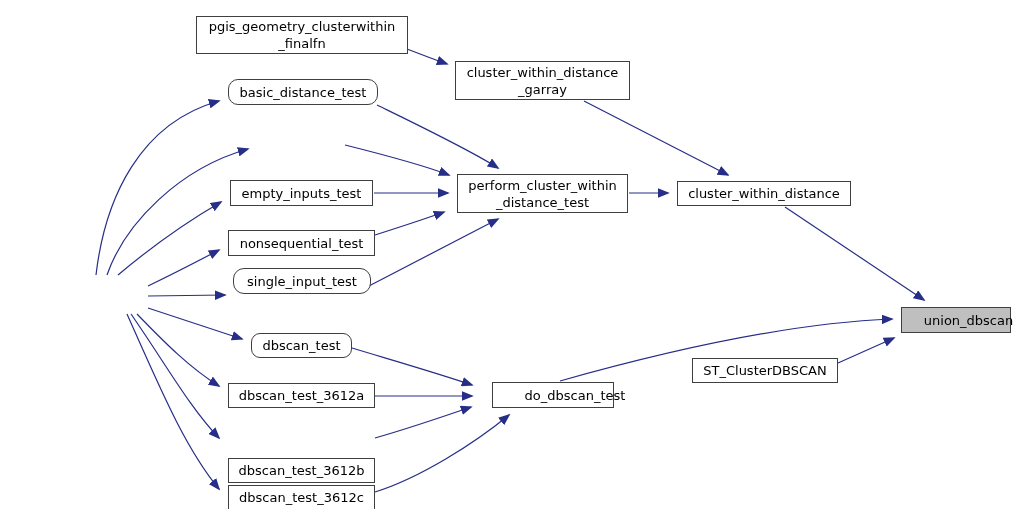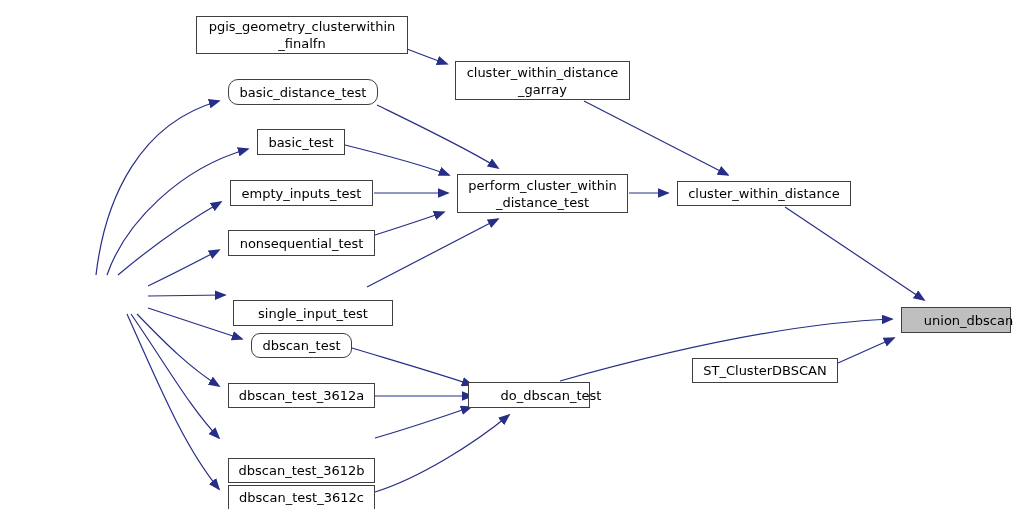--- a/index.html
+++ b/index.html
@@ -82,28 +82,27 @@
     <path class="edge" marker-end="url(#arrow)" d="M 375 484 C 420 470 475 435 509 407"></path>
     <path class="edge" marker-end="url(#arrow)" d="M 560 373 C 670 342 790 315 892 311"></path>
     <path class="edge" marker-end="url(#arrow)" d="M 838 355 L 894 330"></path>
   </svg>
 
   <div class="node" style="left:196px; top:8px;   width:212px; height:38px;">pgis_geometry_clusterwithin
 _finalfn</div>
   <div class="node" style="left:455px; top:53px;  width:175px; height:39px;">cluster_within_distance
 _garray</div>
   <div class="node" style="left:228px; top:71px;  width:150px; height:26px;border-radius:10px;">basic_distance_test</div>
-  <div class="node" style="left:257px; top:121px; width:88px;  height:26px;">basic_test</div>
   <div class="node" style="left:230px; top:172px; width:143px; height:26px;">empty_inputs_test</div>
   <div class="node" style="left:457px; top:166px; width:171px; height:39px;">perform_cluster_within
 _distance_test</div>
   <div class="node" style="left:677px; top:173px; width:174px; height:25px;">cluster_within_distance</div>
   <div class="node" style="left:228px; top:222px; width:147px; height:26px;">nonsequential_test</div>
-  <div class="node" style="left:233px; top:292px; width:160px; height:26px;">single_input_test</div>
+  <div class="node" style="left:233px; top:260px; width:138px; height:26px;border-radius:11px;">single_input_test</div>
   <div class="node highlighted" style="left:901px; top:299px; width:110px; height:26px;padding-left:25px;">union_dbscan</div>
   <div class="node" style="left:251px; top:325px; width:101px; height:25px;border-radius:9px;">dbscan_test</div>
   <div class="node" style="left:692px; top:350px; width:146px; height:25px;">ST_ClusterDBSCAN</div>
-  <div class="node" style="left:468px; top:374px; width:122px; height:26px;padding-left:44px;">do_dbscan_test</div>
+  <div class="node" style="left:492px; top:374px; width:122px; height:26px;padding-left:44px;">do_dbscan_test</div>
   <div class="node" style="left:228px; top:375px; width:147px; height:25px;">dbscan_test_3612a</div>
   <div class="node" style="left:228px; top:450px; width:147px; height:25px;">dbscan_test_3612b</div>
   <div class="node" style="left:228px; top:477px; width:147px; height:25px;">dbscan_test_3612c</div>
 
 </div>
 
 </body></html>

